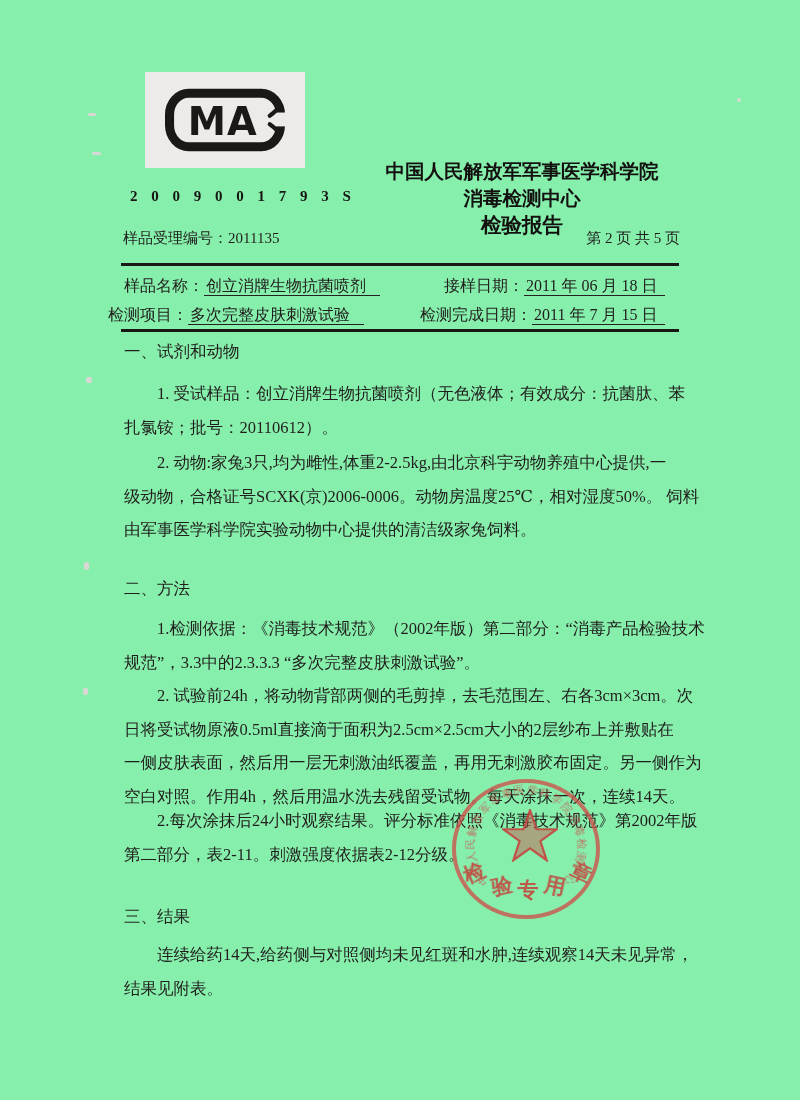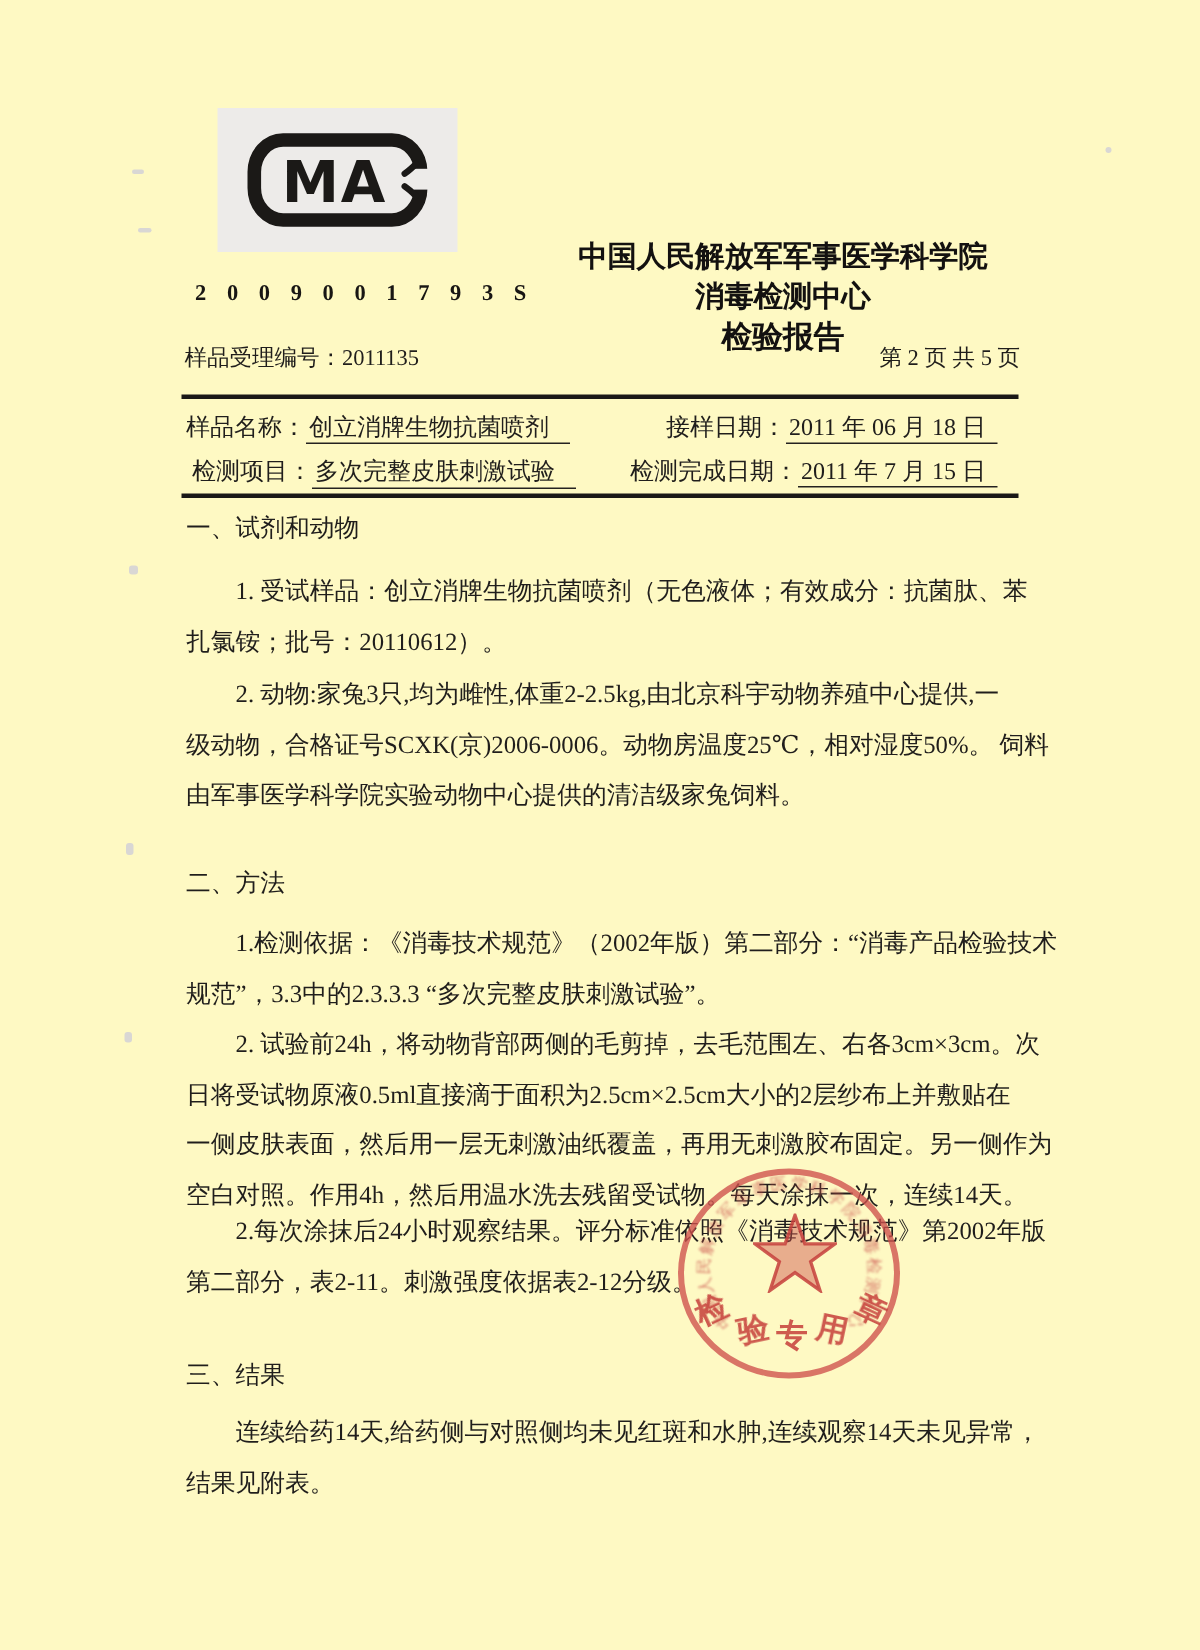--- a/index.html
+++ b/index.html
@@ -1,18 +1,18 @@
 <!DOCTYPE html>
 <html><head>
 <meta charset="utf-8">
 <style>
   html,body{margin:0;padding:0;}
   .page{
     position:relative; width:800px; height:1100px;
-    background:#fef9c3; overflow:hidden;
+    background:#86efac; overflow:hidden;
     font-family:"Liberation Serif","DejaVu Serif",serif;
     color:#201e1c;
   }
   
   .logo-box{position:absolute; left:145px; top:72px; width:160px; height:96px; background:#edebe9;}
   .logo-svg{position:absolute; left:12px; top:16px; width:136px; height:64px;}
   .cert-number{position:absolute; left:130px; top:188px; width:190px; text-align:center;
     font-weight:bold; font-size:15px; letter-spacing:5px; color:#181614; white-space:nowrap;}
   .org-block{position:absolute; left:332px; top:158px; width:380px; text-align:center;
     font-family:"Liberation Sans","DejaVu Sans",sans-serif; font-weight:bold; color:#131110;}
@@ -81,21 +81,21 @@
   <div class="rule rule-top"></div>
   <div class="rule rule-bottom"></div>
 
   <div class="info-cell" style="left:124px; top:272px;">
     <span>样品名称：</span><span class="u-val">创立消牌生物抗菌喷剂</span>
   </div>
   <div class="info-cell" style="left:444px; top:272px;">
     <span>接样日期：</span><span class="u-date">2011 年 06 月 18 日</span>
   </div>
 
-  <div class="info-cell" style="left:128px; top:301px;font-family:Liberation Mono, monospace;">
+  <div class="info-cell" style="left:108px; top:301px;">
     <span>检测项目：</span><span class="u-val">多次完整皮肤刺激试验</span>
   </div>
   <div class="info-cell" style="left:420px; top:301px;">
     <span>检测完成日期：</span><span class="u-date">2011 年 7 月 15 日</span>
   </div>
 
   <div class="sec-heading" style="top:341px;">一、试剂和动物</div>
   <div class="para" style="top:377px;">
     <div class="line indent">1. 受试样品：创立消牌生物抗菌喷剂（无色液体；有效成分：抗菌肽、苯</div>
     <div class="line">扎氯铵；批号：20110612）。</div>

